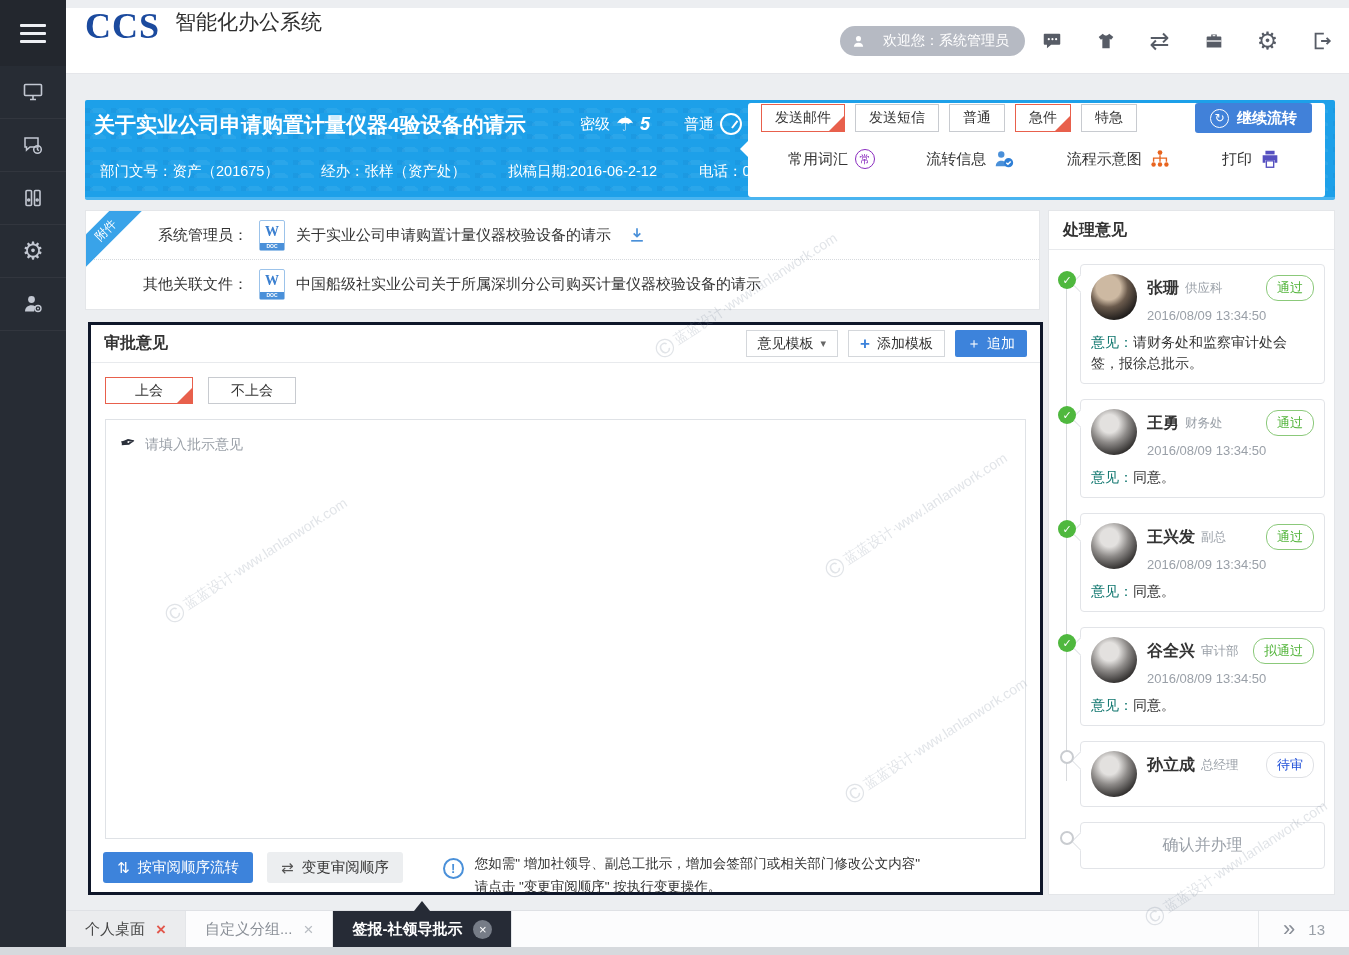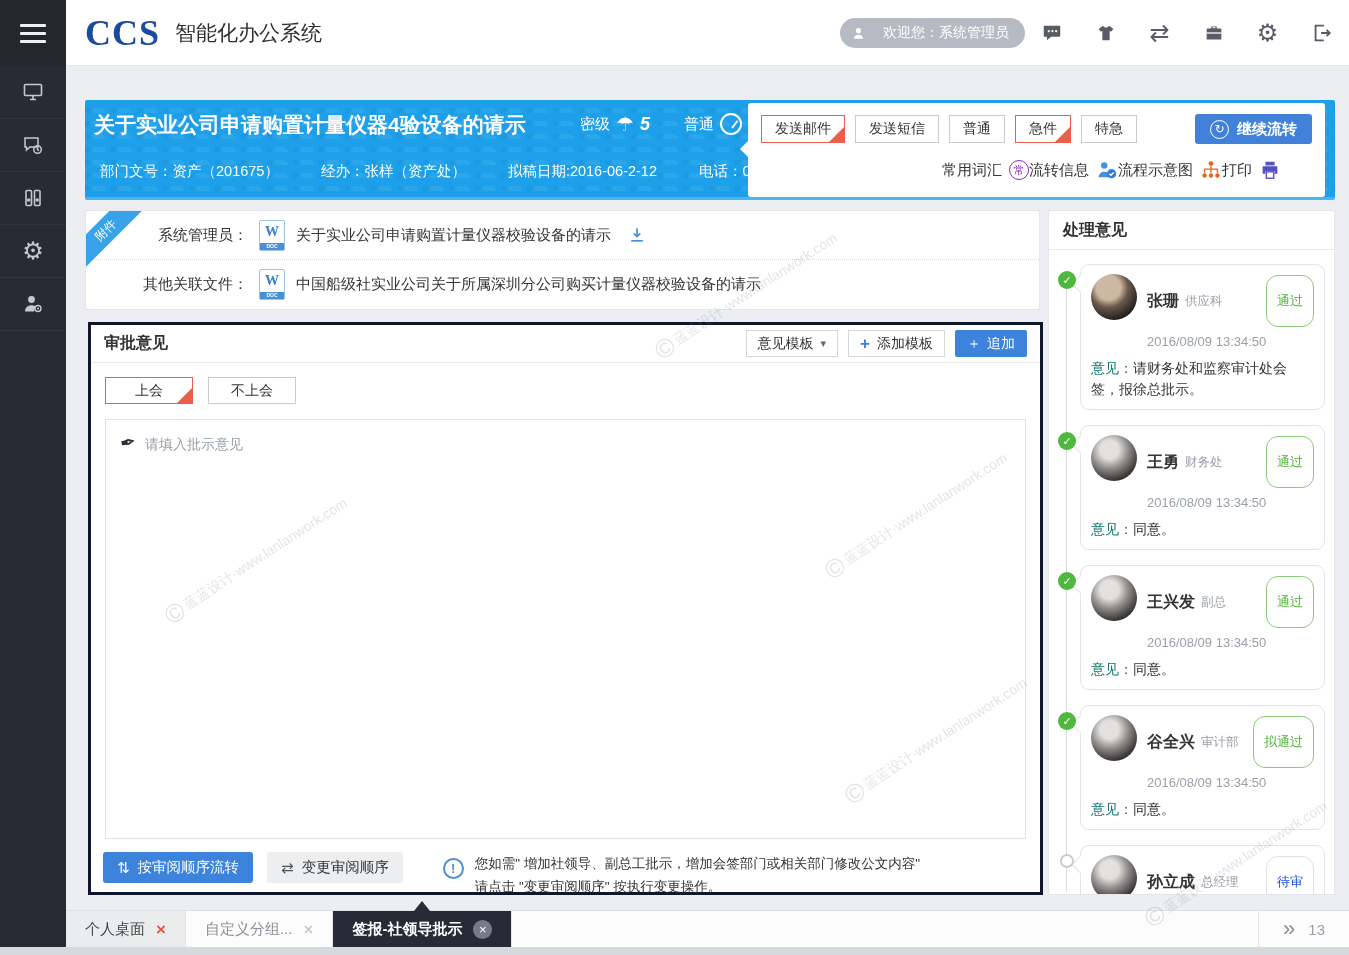--- a/index.html
+++ b/index.html
@@ -1,21 +1,21 @@
 <!DOCTYPE html>
 <html><head>
 <meta charset="utf-8">
 <style>
   * { margin:0; padding:0; box-sizing:border-box; }
   body { background:#d6d9dd; font-family:"Liberation Sans","DejaVu Sans",sans-serif; }
   .app { position:relative; width:1349px; height:955px; background:#eceef1; overflow:hidden; }
 
   
-  .topbar { position:absolute; left:66px; top:0; right:0; height:66px; background:#fff;
-            border-bottom:1px solid #e5e6ea; display:flex; align-items:center; }
+  .topbar { position:absolute; left:66px; top:8px; right:0; height:66px; background:#fff;
+            border-bottom:1px solid #e5e6ea; display:flex; }
   .burger { position:absolute; left:0; top:0; width:66px; height:66px; background:#23272e;
             display:flex; flex-direction:column; align-items:center; justify-content:center; gap:5px; cursor:pointer; }
   .burger i { width:26px; height:3px; background:#eef0f4; border-radius:1px; }
   .logo { margin-left:19px; font-family:"Liberation Serif","DejaVu Serif",serif; font-weight:bold;
           font-size:36px; color:#1b4a9e; letter-spacing:1px; line-height:1; }
   .logo::first-letter { color:#1b4a9e; }
   .app-title { margin-left:15px; font-size:21px; color:#2e2e2e; }
   .welcome-pill { position:absolute; right:324px; top:18px; height:30px; padding:0 16px 0 10px;
                   background:#b6bac3; border-radius:15px; display:flex; align-items:center; gap:16px;
                   color:#fff; font-size:14px; }
@@ -47,32 +47,32 @@
   .secnum { font-weight:bold; font-size:18px; font-style:italic; }
   .gauge { width:22px; height:22px; border:2px solid #fff; border-radius:50%; position:relative; }
   .gauge::after { content:''; position:absolute; left:9px; top:4px; width:2px; height:9px; background:#fff;
                   transform:rotate(38deg); transform-origin:bottom; }
   .dh-meta { position:absolute; left:15px; top:62px; display:flex; gap:42px; font-size:14.5px; color:#fff; }
 
   
   .tool-panel { position:absolute; right:10px; top:3px; width:577px; height:94px; background:#fff; border-radius:3px; }
   .tool-panel::before { content:''; position:absolute; left:-8px; top:38px;
                         border-top:8px solid transparent; border-bottom:8px solid transparent; border-right:8px solid #fff; }
-  .tp-row1 { display:flex; gap:10px; margin:11px 13px 0; align-items:center; }
+  .tp-row1 { display:flex; gap:10px; margin:0 13px 0; align-items:center; }
   .btn-chip { height:28px; padding:0 13px; border:1px solid #c8cbd0; background:#fff; font-size:14px;
               color:#333; display:flex; align-items:center; position:relative; cursor:pointer; overflow:hidden; }
   .btn-chip.red { border-color:#e8604c; }
   .corner { position:absolute; right:0; bottom:0; width:0; height:0;
             border-left:15px solid transparent; border-bottom:15px solid #e8604c; }
   .corner::after { content:'✓'; position:absolute; left:-9px; top:-12px; font-size:9px; color:#fff; }
   .btn-primary { margin-left:auto; height:30px; padding:0 15px; background:#4181d9; color:#fff; border-radius:3px;
                  font-size:15px; font-weight:bold; display:flex; align-items:center; gap:8px; cursor:pointer; }
   .cf-icon { width:19px; height:19px; border:1.5px solid #fff; border-radius:50%; display:flex;
              align-items:center; justify-content:center; font-size:12px; font-weight:normal; }
-  .tp-row2 { display:flex; margin-top:15px; padding:0 44px 0 40px; justify-content:flex-end;
+  .tp-row2 { display:flex; margin-top:15px; padding:0 44px 0 40px; justify-content:space-between;
              align-items:center; font-size:15px; color:#333; }
   .tool { display:flex; align-items:center; gap:7px; cursor:pointer; }
   .cw-badge { width:20px; height:20px; border:1.5px solid #8a2bbf; color:#8a2bbf; border-radius:50%;
               font-size:11px; display:flex; align-items:center; justify-content:center; }
   .tool svg { width:22px; height:22px; }
 
   
   .attach-card { position:absolute; left:85px; top:210px; width:955px; height:100px; background:#fff;
                  border:1px solid #e4e6e9; overflow:hidden; }
   .ribbon { position:absolute; left:-26px; top:8px; width:92px; transform:rotate(-45deg);
@@ -126,33 +126,33 @@
                    border:1px solid #e4e6e9; overflow:hidden; }
   .op-head { height:39px; border-bottom:1px solid #e8eaed; display:flex; align-items:center; padding:0 14px;
              font-size:16px; font-weight:bold; color:#333; }
   .timeline { position:relative; padding:14px 9px 0 31px; }
   .timeline::before { content:''; position:absolute; left:17px; top:32px; bottom:88px; width:1px; background:#d8dadd; }
   .t-item { position:relative; margin-bottom:15px; }
   .t-marker { position:absolute; left:-22px; top:7px; width:18px; height:18px; border-radius:50%;
               background:#4fb83e; color:#fff; font-size:11px; display:flex; align-items:center;
               justify-content:center; z-index:1; }
   .t-marker.pending { background:#fff; border:2px solid #c9ccd0; width:14px; height:14px; left:-20px; top:9px; }
-  .t-card { position:relative; border:1px solid #e2e4e8; border-radius:9px; padding:9px 10px; background:#fff; }
+  .t-card { position:relative; border:1px solid #e2e4e8; border-radius:4px; padding:9px 10px; background:#fff; }
   .t-card::before { content:''; position:absolute; left:-7px; top:12px; width:12px; height:12px; background:#fff;
                     border-left:1px solid #e2e4e8; border-bottom:1px solid #e2e4e8; transform:rotate(45deg); }
   .t-head { display:flex; align-items:flex-start; gap:10px; }
   .avatar { width:46px; height:46px; border-radius:50%; flex:none; }
   .av-woman { background:radial-gradient(circle at 38% 30%, #cdb9a2 0 28%, #6b5b4d 45%, #221f1d 75%); }
   .av-man { background:radial-gradient(circle at 40% 32%, #e3e1df 0 22%, #8f8c8a 45%, #2c2a29 78%); }
   .t-info { flex:1; padding-top:1px; }
   .t-nameline { display:flex; align-items:center; gap:6px; }
   .t-name { font-size:16px; font-weight:bold; color:#333; }
   .t-dept { font-size:12.5px; color:#9aa0a8; }
   .badge { margin-left:auto; border:1px solid #8bc97a; color:#52b43a; border-radius:12px; font-size:13px;
-           padding:16px 10px; white-space:nowrap; }
+           padding:3px 10px; white-space:nowrap; }
   .badge.gray { border-color:#dfe1e5; color:#1d4ed8; }
   .t-date { font-size:13px; color:#9aa0a8; margin-top:7px; }
   .t-comment { margin-top:9px; font-size:14px; color:#333; line-height:21px; }
   .t-comment .lbl { color:#0f766e; }
   .final-card .fc-label { text-align:center; color:#9aa0a8; font-size:16px; padding:3px 0; }
 
   
   .tabbar { position:absolute; left:66px; top:910px; right:0; height:37px; background:#fcfcfd;
             border-top:1px solid #dfe1e5; display:flex; }
   .tab { display:flex; align-items:center; gap:11px; padding:0 19px; border-right:1px solid #e4e6e9;

